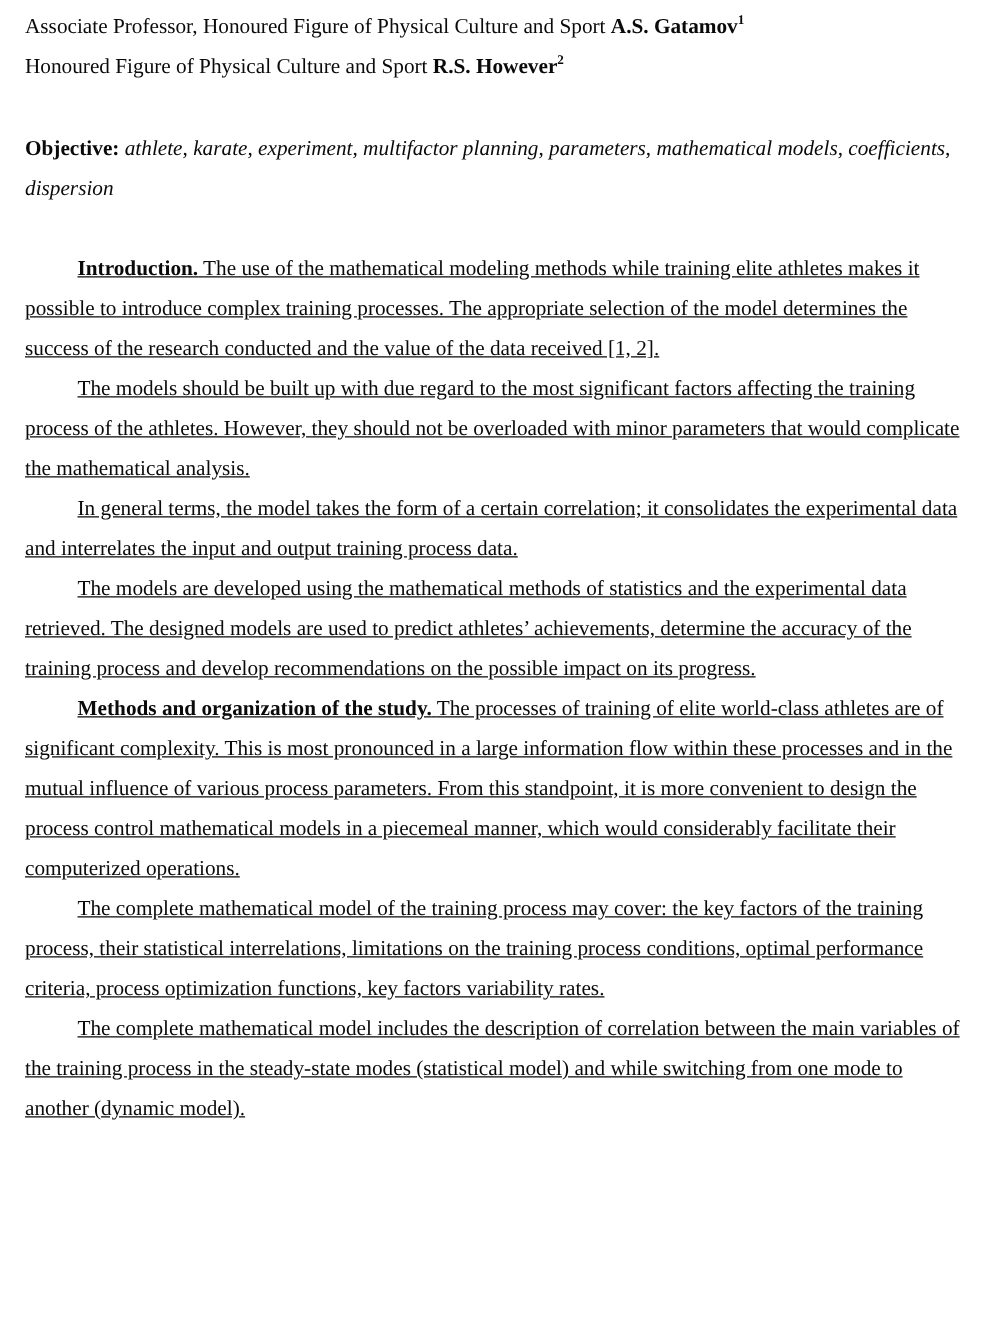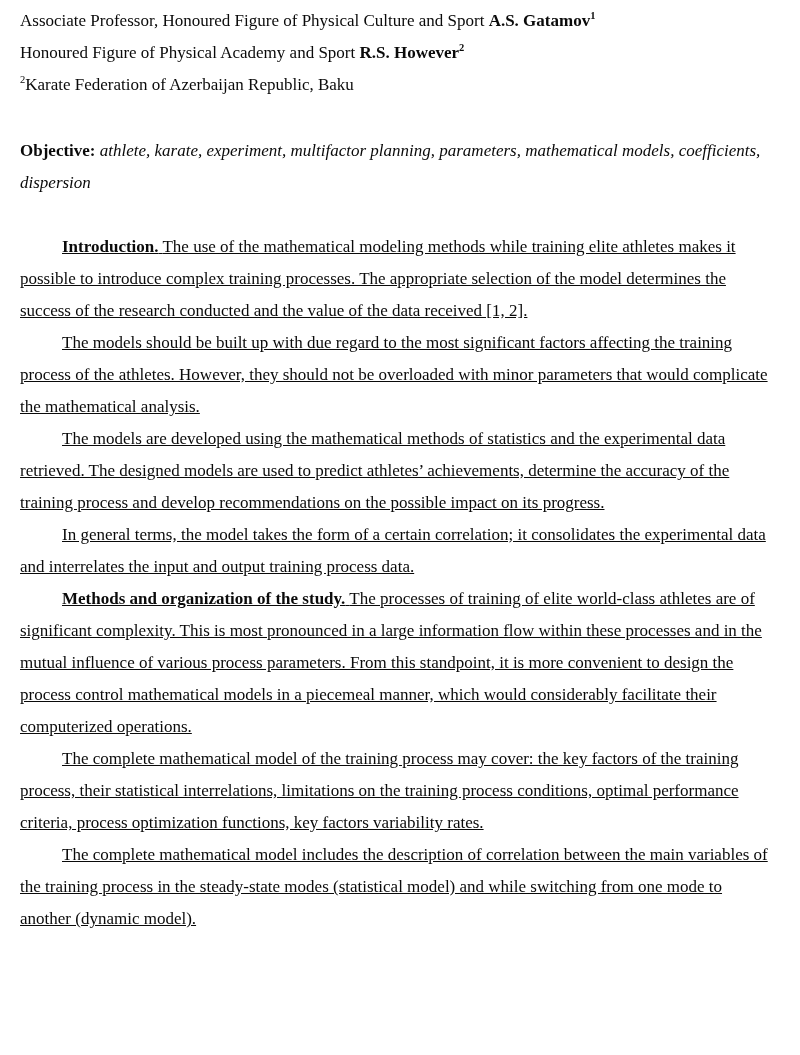--- a/index.html
+++ b/index.html
@@ -44,34 +44,33 @@
     letter-spacing: 0;
   }
 </style>
 </head>
 <body>
 
 <div class="page">
 
   <p class="hline"><span>Associate Professor, Honoured Figure of Physical Culture and Sport </span><b><span>A.S. Gatamov</span><sup>1</sup></b></p>
 
-  <p class="hline"><span>Honoured Figure of Physical Academy and Sport </span><b><span>R.S. However</span><sup>2</sup></b></p>
+  <p class="hline"><span>Honoured Figure of Physical Culture and Sport </span><b><span>R.S. However</span><sup>2</sup></b></p>
 
 
-  <p class="hline"><sup>2</sup><span>Karate Federation of Azerbaijan Republic, Baku</span></p>
 
   <p class="keywords"><b>Objective:</b> <i>athlete, karate, experiment, multifactor planning, parameters, mathematical models, coefficients, dispersion</i></p>
 
   <p class="para first"><b>Introduction.</b> <span>The use of the mathematical modeling methods while training elite athletes makes it possible to introduce complex training processes. The appropriate selection of the model determines the success of the research conducted and the value of the data received [1, 2].</span></p>
 
   <p class="para"><b></b> <span>The models should be built up with due regard to the most significant factors affecting the training process of the athletes. However, they should not be overloaded with minor parameters that would complicate the mathematical analysis.</span></p>
 
+  <p class="para"><b></b> <span>In general terms, the model takes the form of a certain correlation; it consolidates the experimental data and interrelates the input and output training process data.</span></p>
+
   <p class="para"><b></b> <span>The models are developed using the mathematical methods of statistics and the experimental data retrieved. The designed models are used to predict athletes’ achievements, determine the accuracy of the training process and develop recommendations on the possible impact on its progress.</span></p>
-
-  <p class="para"><b></b> <span>In general terms, the model takes the form of a certain correlation; it consolidates the experimental data and interrelates the input and output training process data.</span></p>
 
 
   <p class="para"><b>Methods and organization of the study.</b> <span>The processes of training of elite world-class athletes are of significant complexity. This is most pronounced in a large information flow within these processes and in the mutual influence of various process parameters. From this standpoint, it is more convenient to design the process control mathematical models in a piecemeal manner, which would considerably facilitate their computerized operations.</span></p>
 
   <p class="para"><b></b> <span>The complete mathematical model of the training process may cover: the key factors of the training process, their statistical interrelations, limitations on the training process conditions, optimal performance criteria, process optimization functions, key factors variability rates.</span></p>
 
   <p class="para"><b></b> <span>The complete mathematical model includes the description of correlation between the main variables of the training process in the steady-state modes (statistical model) and while switching from one mode to another (dynamic model).</span></p>
 
 </div>
 

